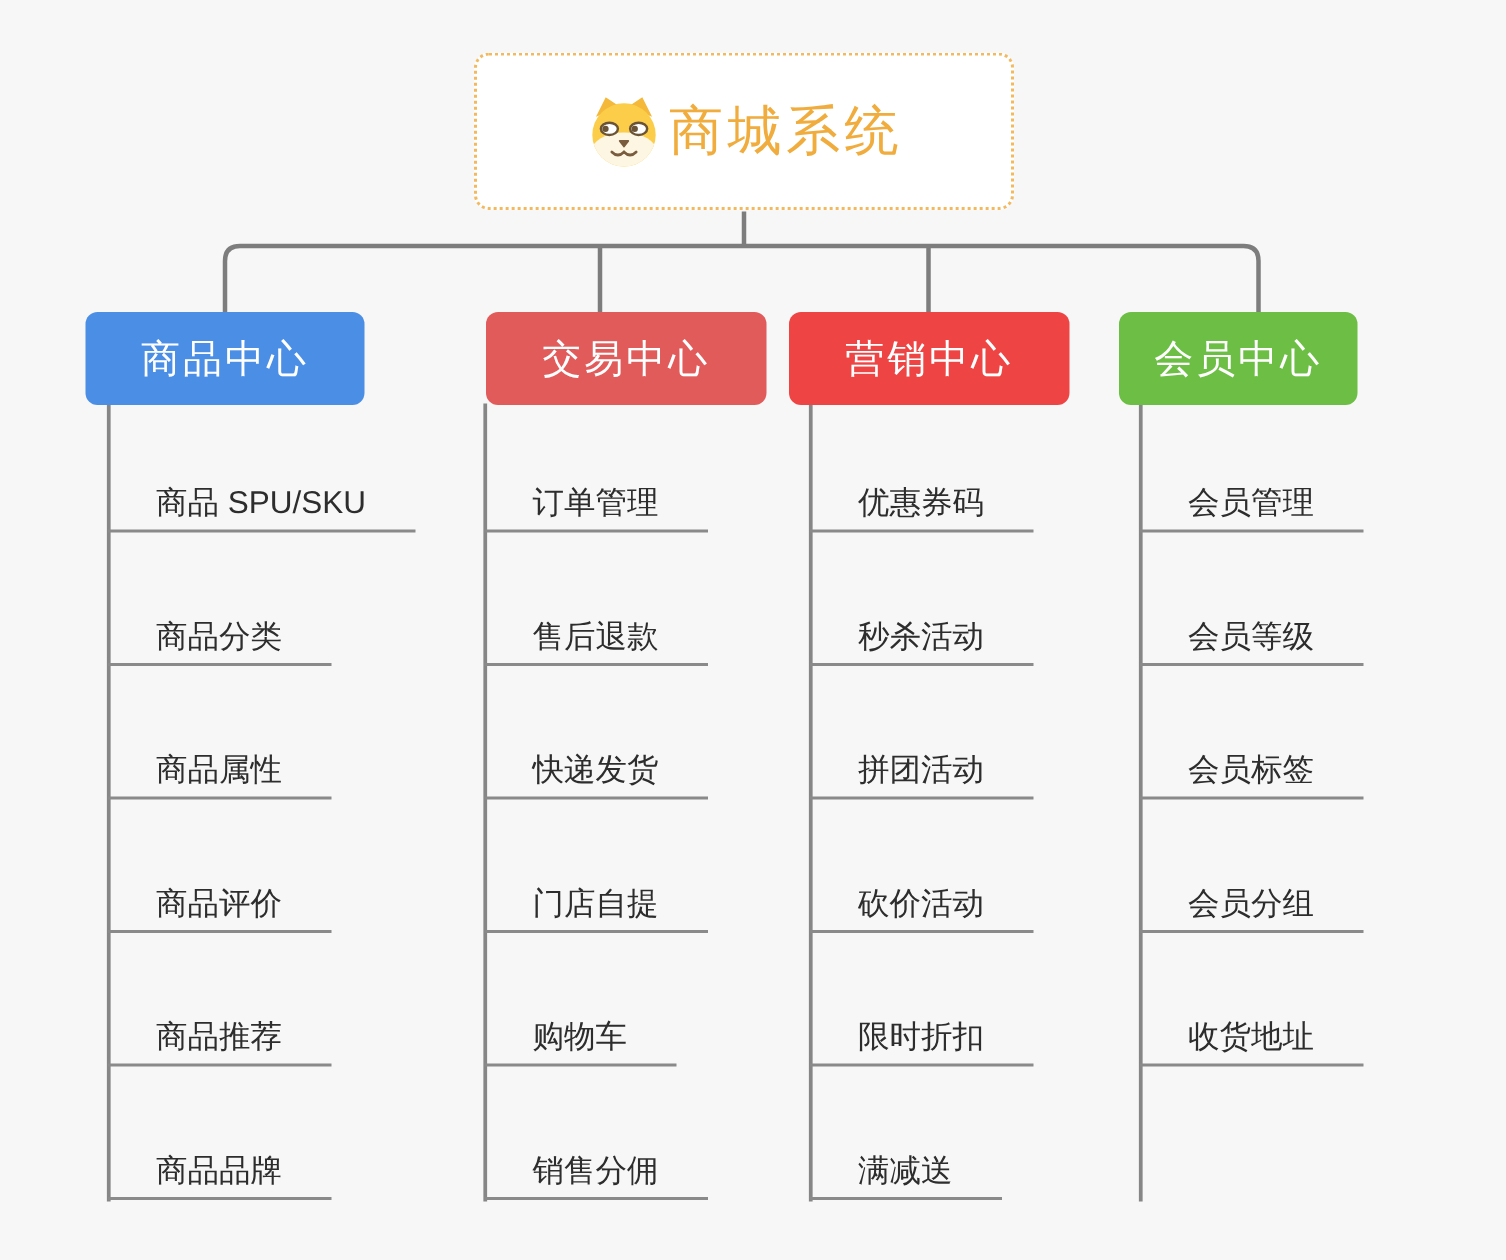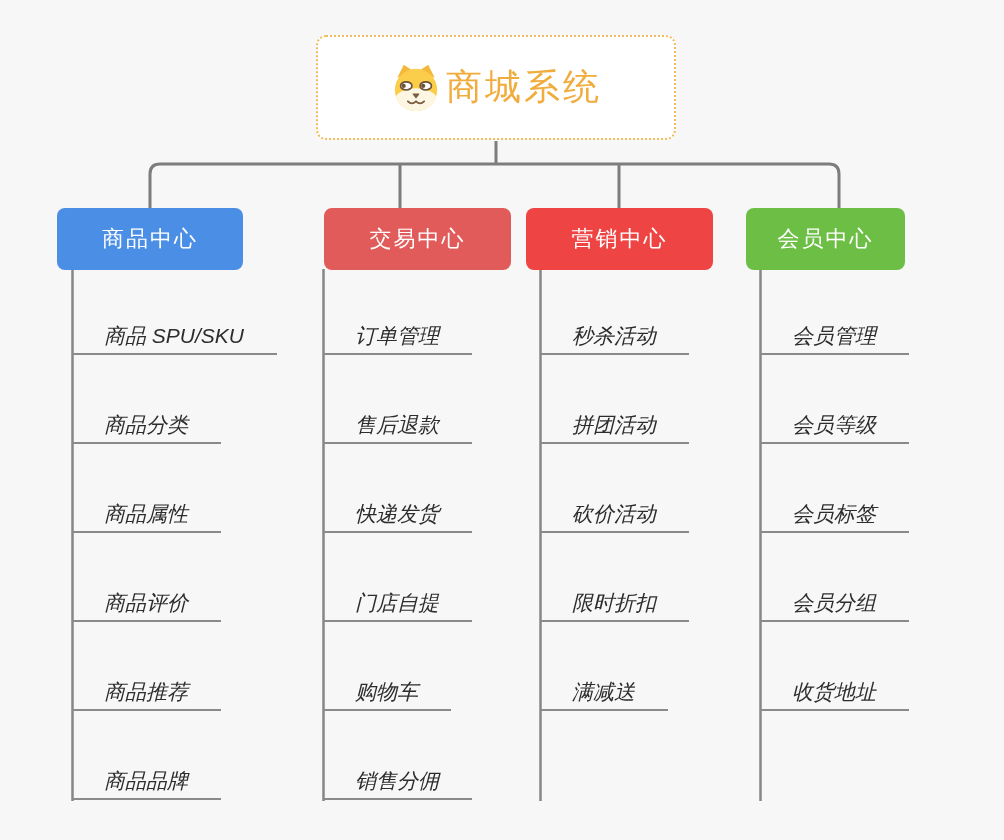--- a/index.html
+++ b/index.html
@@ -12,37 +12,37 @@
     position:absolute;left:316px;top:35px;width:360px;height:105px;
     background:#ffffff;border:2px dotted #f2b95f;border-radius:10px;
     box-sizing:border-box;display:flex;align-items:center;justify-content:center;gap:4px;
   }
   .root-title{font-size:36px;letter-spacing:3px;color:#f0ac3c;font-weight:500;}
 
   
   .branch-node{
     position:absolute;top:208px;height:62px;border-radius:8px;
     display:flex;align-items:center;justify-content:center;
-    color:#ffffff;font-size:22px;letter-spacing:2px;font-weight:400;
+    color:#ffffff;font-size:26px;letter-spacing:2px;font-weight:400;
   }
   .branch-node.b0{left:57px;width:186px;}
   .branch-node.b1{left:324px;width:187px;}
   .branch-node.b2{left:526px;width:187px;}
   .branch-node.b3{left:746px;width:159px;font-family:Liberation Serif, serif;}
 
   
   .leaf-col{position:absolute;top:270px;width:260px;height:532px;}
   .leaf-col.c0{left:72px;}
   .leaf-col.c1{left:323px;}
   .leaf-col.c2{left:540px;}
   .leaf-col.c3{left:760px;}
   .leaf{
     position:absolute;left:0;display:inline-block;white-space:nowrap;
     font-size:21px;color:#2d2d2d;line-height:34px;
-    padding:0 33px 0 32px;border-bottom:2px solid #8a8a8a;font-style:italic;
+    padding:0 33px 0 32px;border-bottom:2px solid #8a8a8a;
   }
   .leaf:nth-child(1){top:49px;}
   .leaf:nth-child(2){top:138px;}
   .leaf:nth-child(3){top:227px;}
   .leaf:nth-child(4){top:316px;}
   .leaf:nth-child(5){top:405px;}
   .leaf:nth-child(6){top:494px;}
 </style>
 </head>
 <body>
@@ -102,20 +102,21 @@
   <div class="leaf-col c1">
     <div class="leaf">订单管理</div>
     <div class="leaf">售后退款</div>
     <div class="leaf">快递发货</div>
     <div class="leaf">门店自提</div>
     <div class="leaf">购物车</div>
     <div class="leaf">销售分佣</div>
   </div>
 
   <div class="leaf-col c2">
+    <div class="leaf">优惠券码</div>
     <div class="leaf">秒杀活动</div>
     <div class="leaf">拼团活动</div>
     <div class="leaf">砍价活动</div>
     <div class="leaf">限时折扣</div>
     <div class="leaf">满减送</div>
   </div>
 
   <div class="leaf-col c3">
     <div class="leaf">会员管理</div>
     <div class="leaf">会员等级</div>

